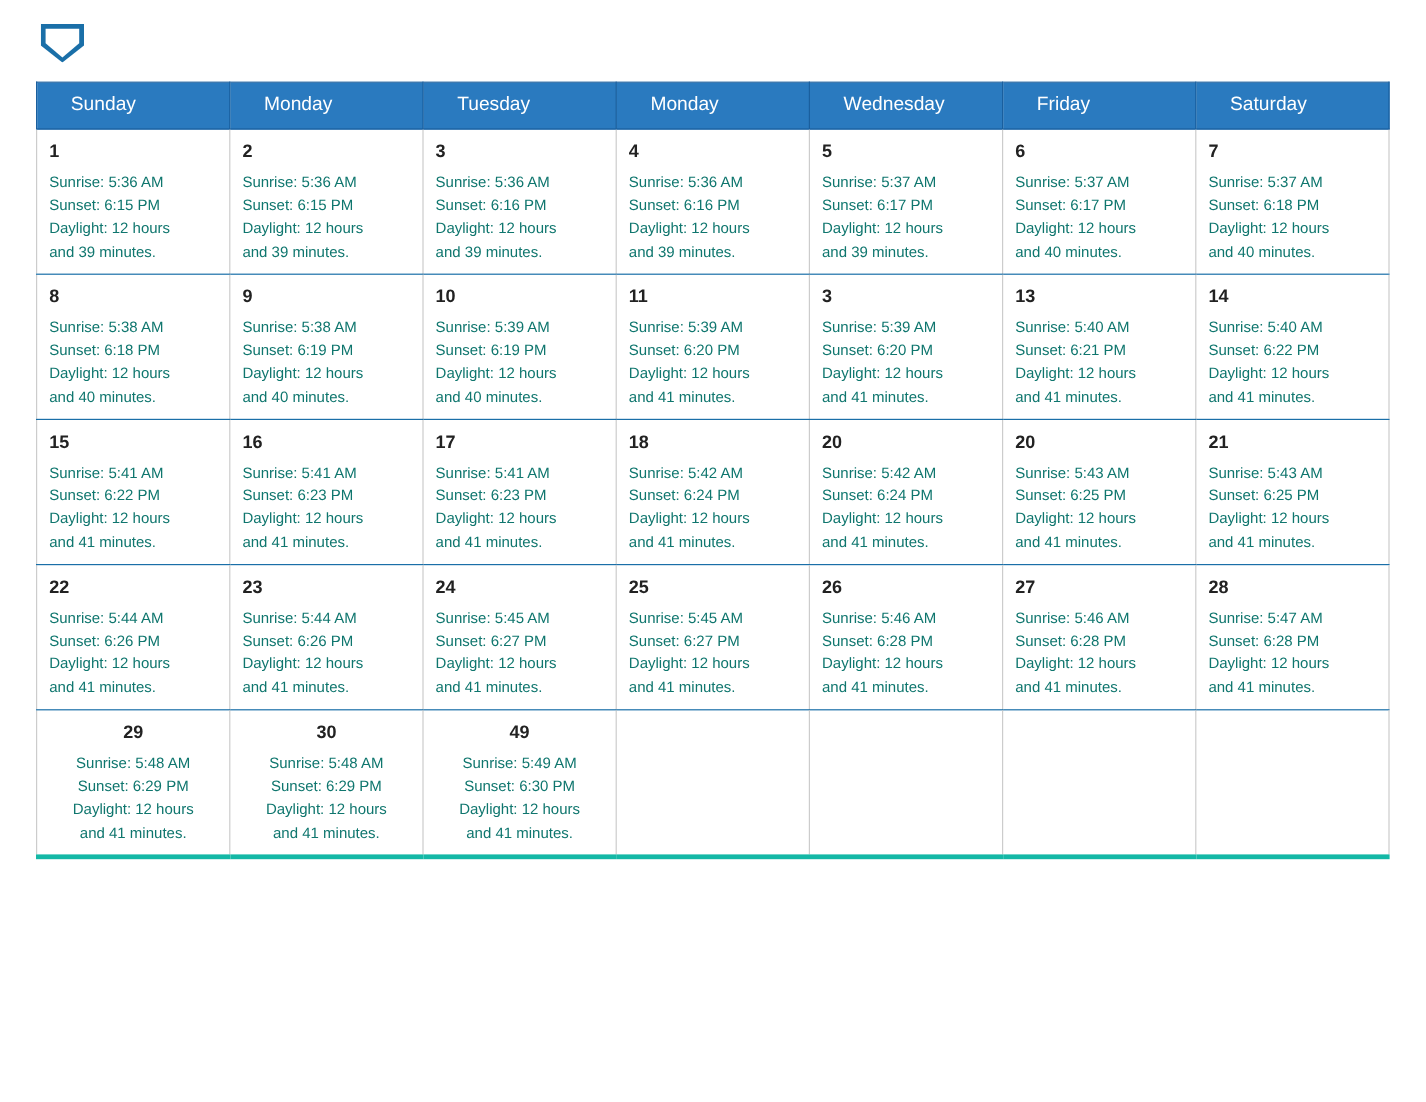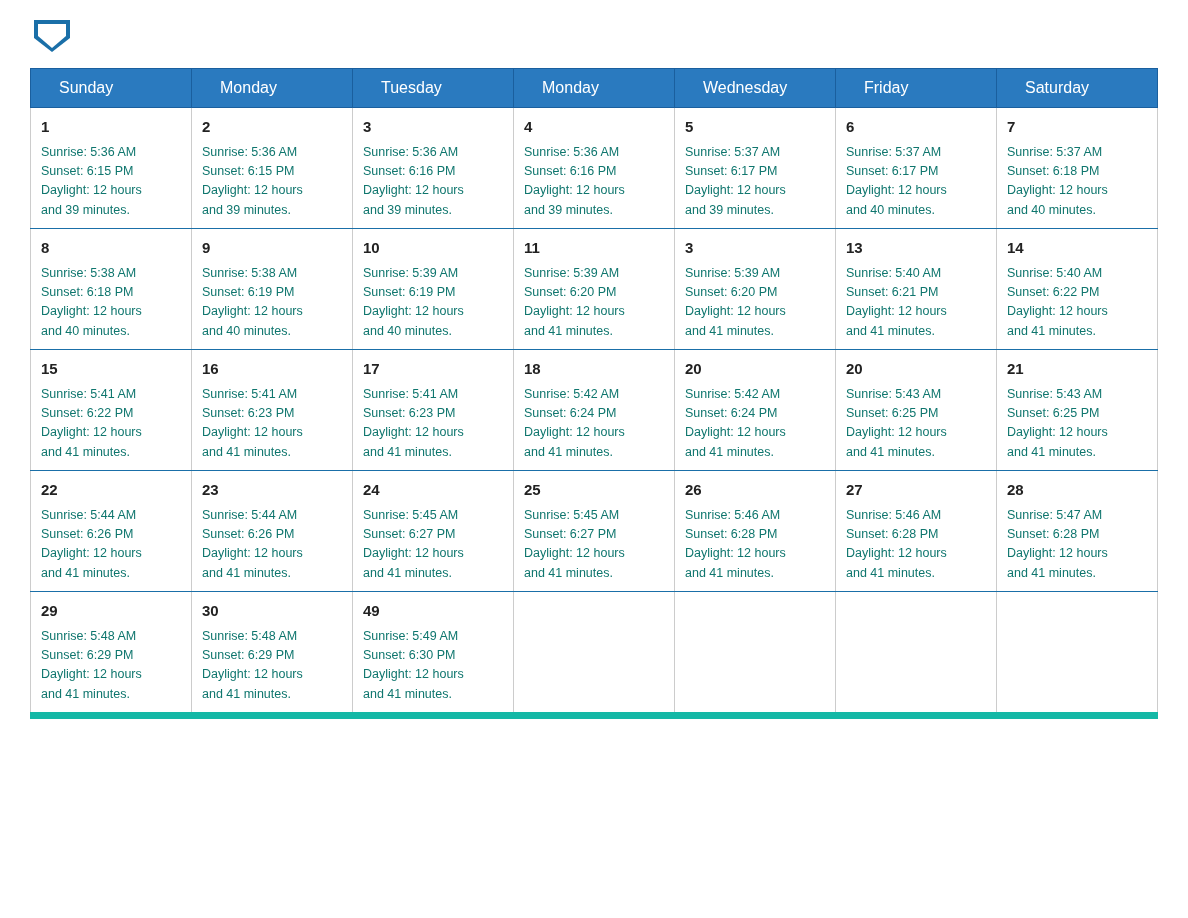--- a/index.html
+++ b/index.html
@@ -57,21 +57,22 @@
       border-bottom: 1px solid #1a6fa8;
       min-height: 110px;
       font-size: 13px;
       color: #333;
       line-height: 1.5;
     }
     .calendar td:last-child {
       border-right: none;
     }
     .calendar tr:last-child td {
-      border-bottom: 7px solid #14b8a6;
+      border-bottom: 4px solid #14b8a6;
+      text-align: center;
     }
     .day-number {
       font-size: 15px;
       font-weight: bold;
       color: #222;
       display: block;
       margin-bottom: 4px;
     }
     .day-info {
       font-size: 12.5px;

